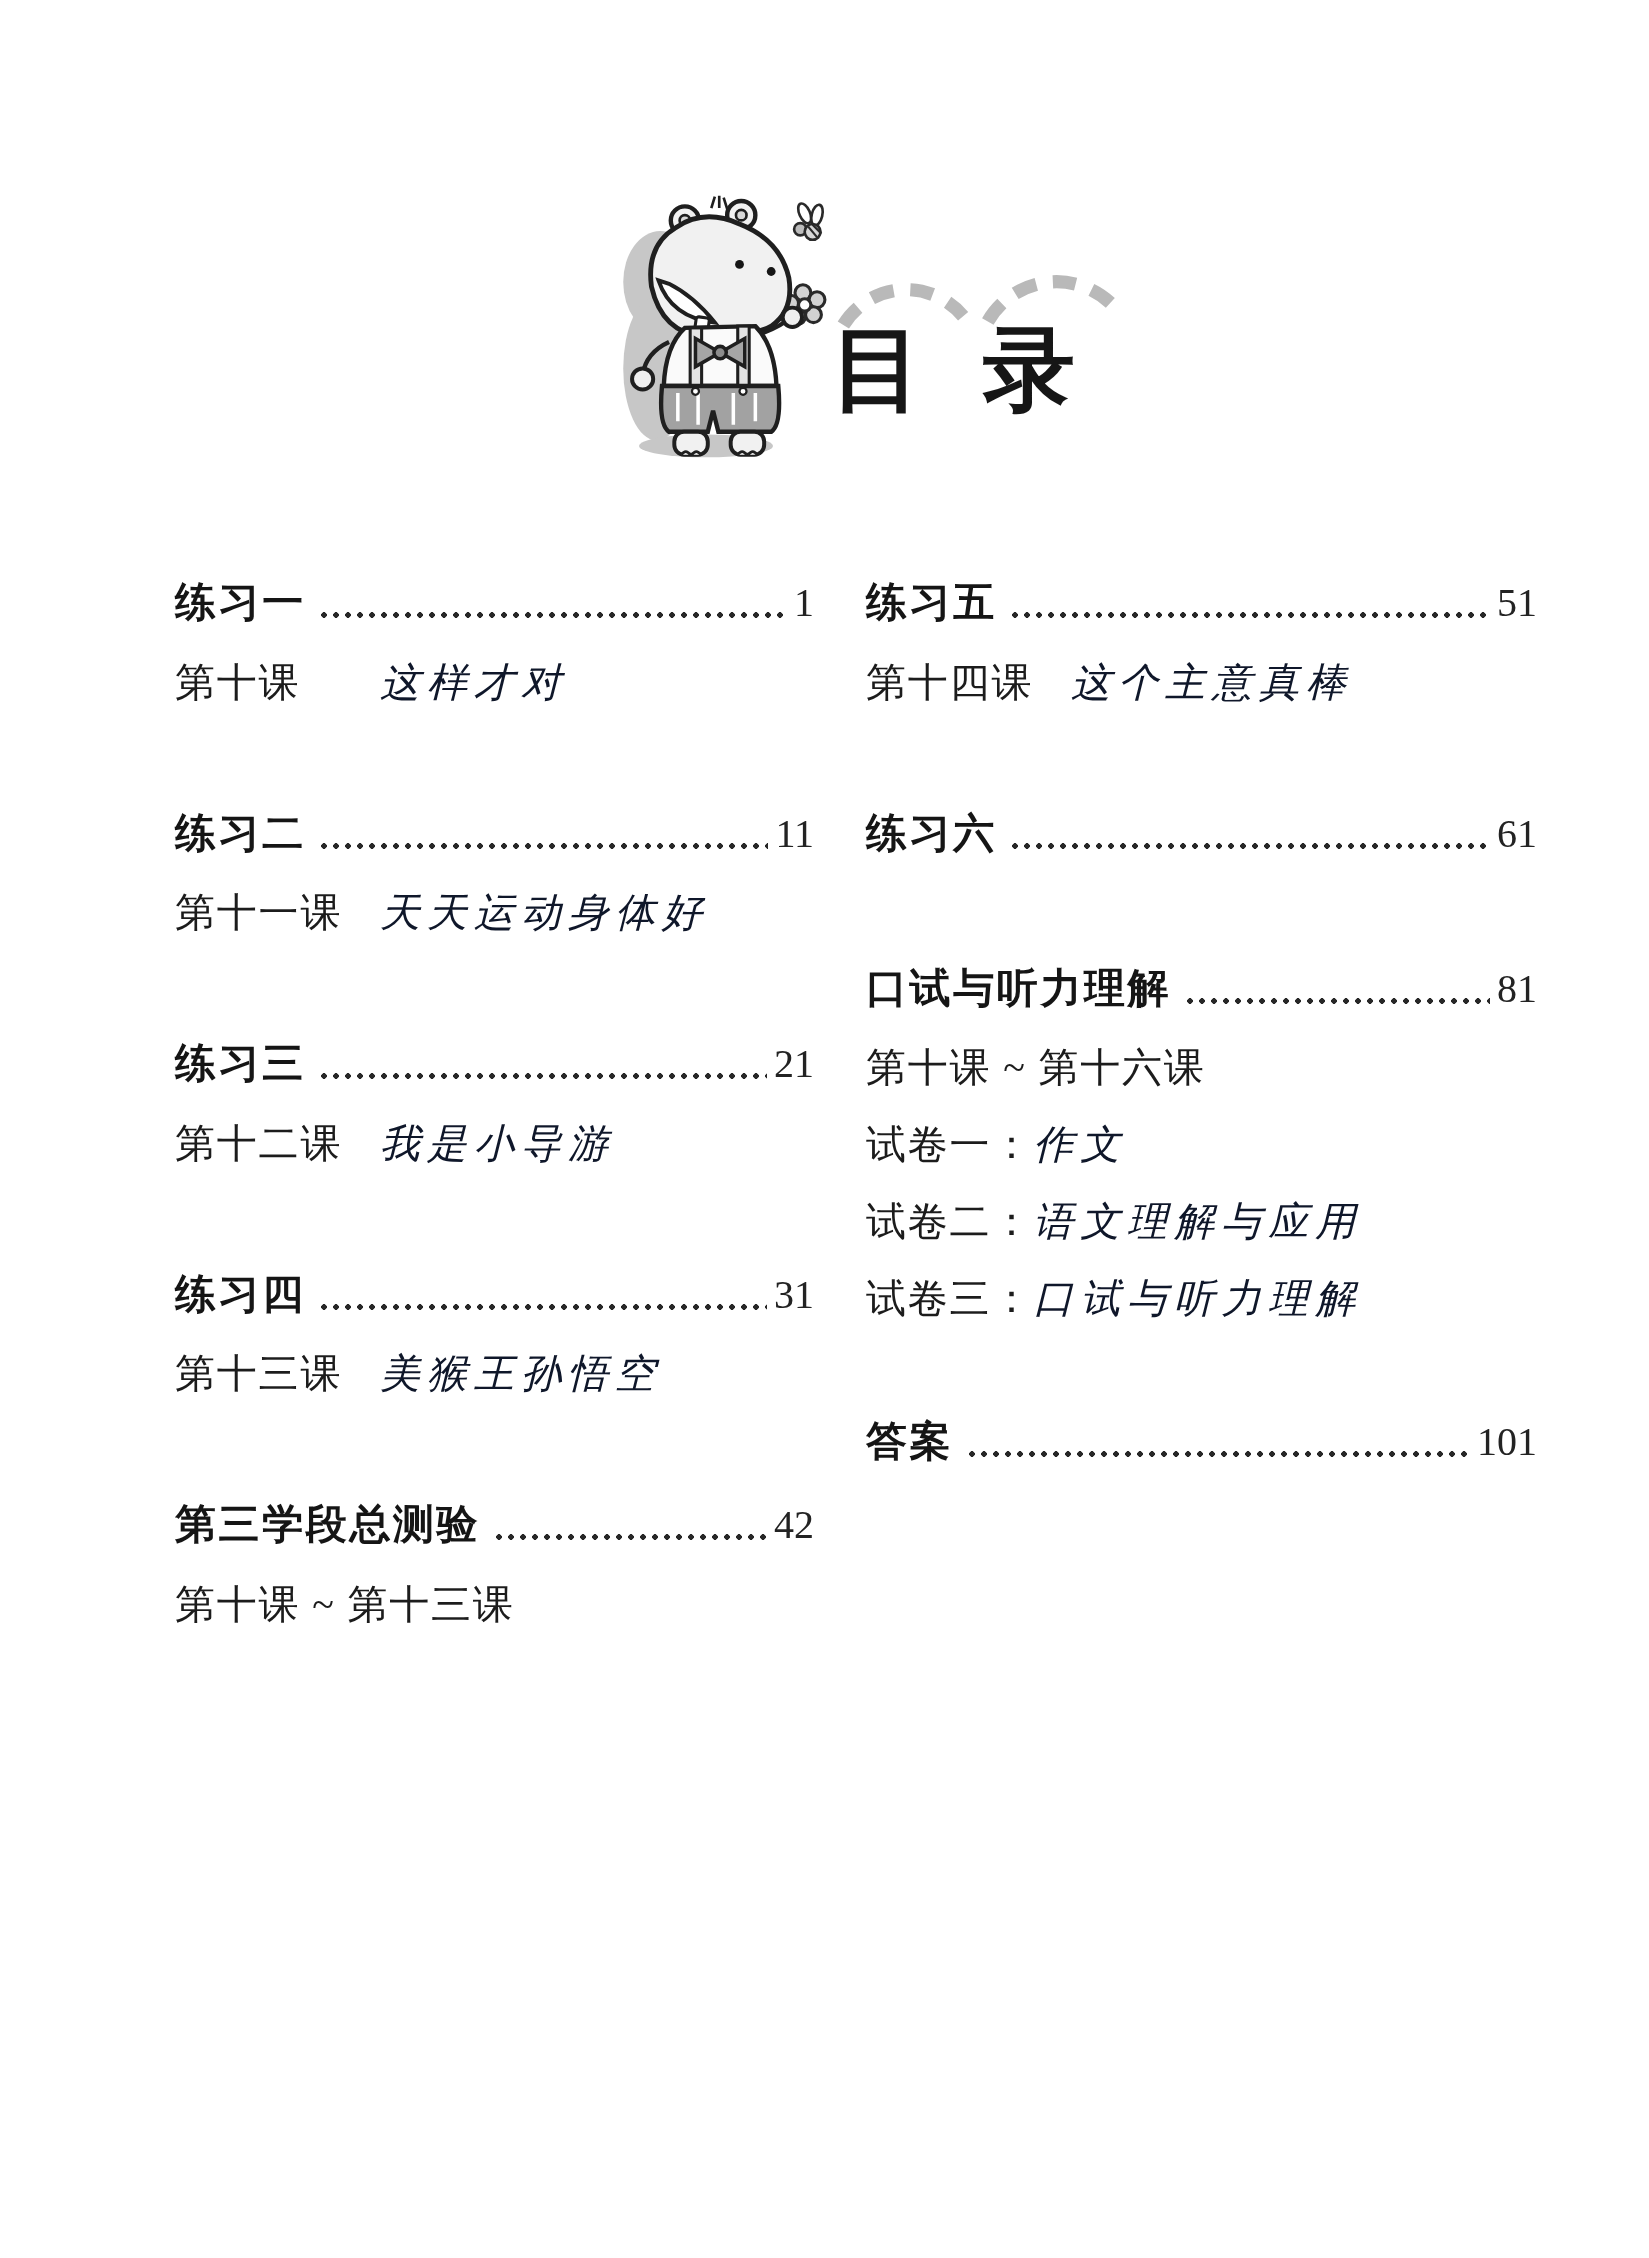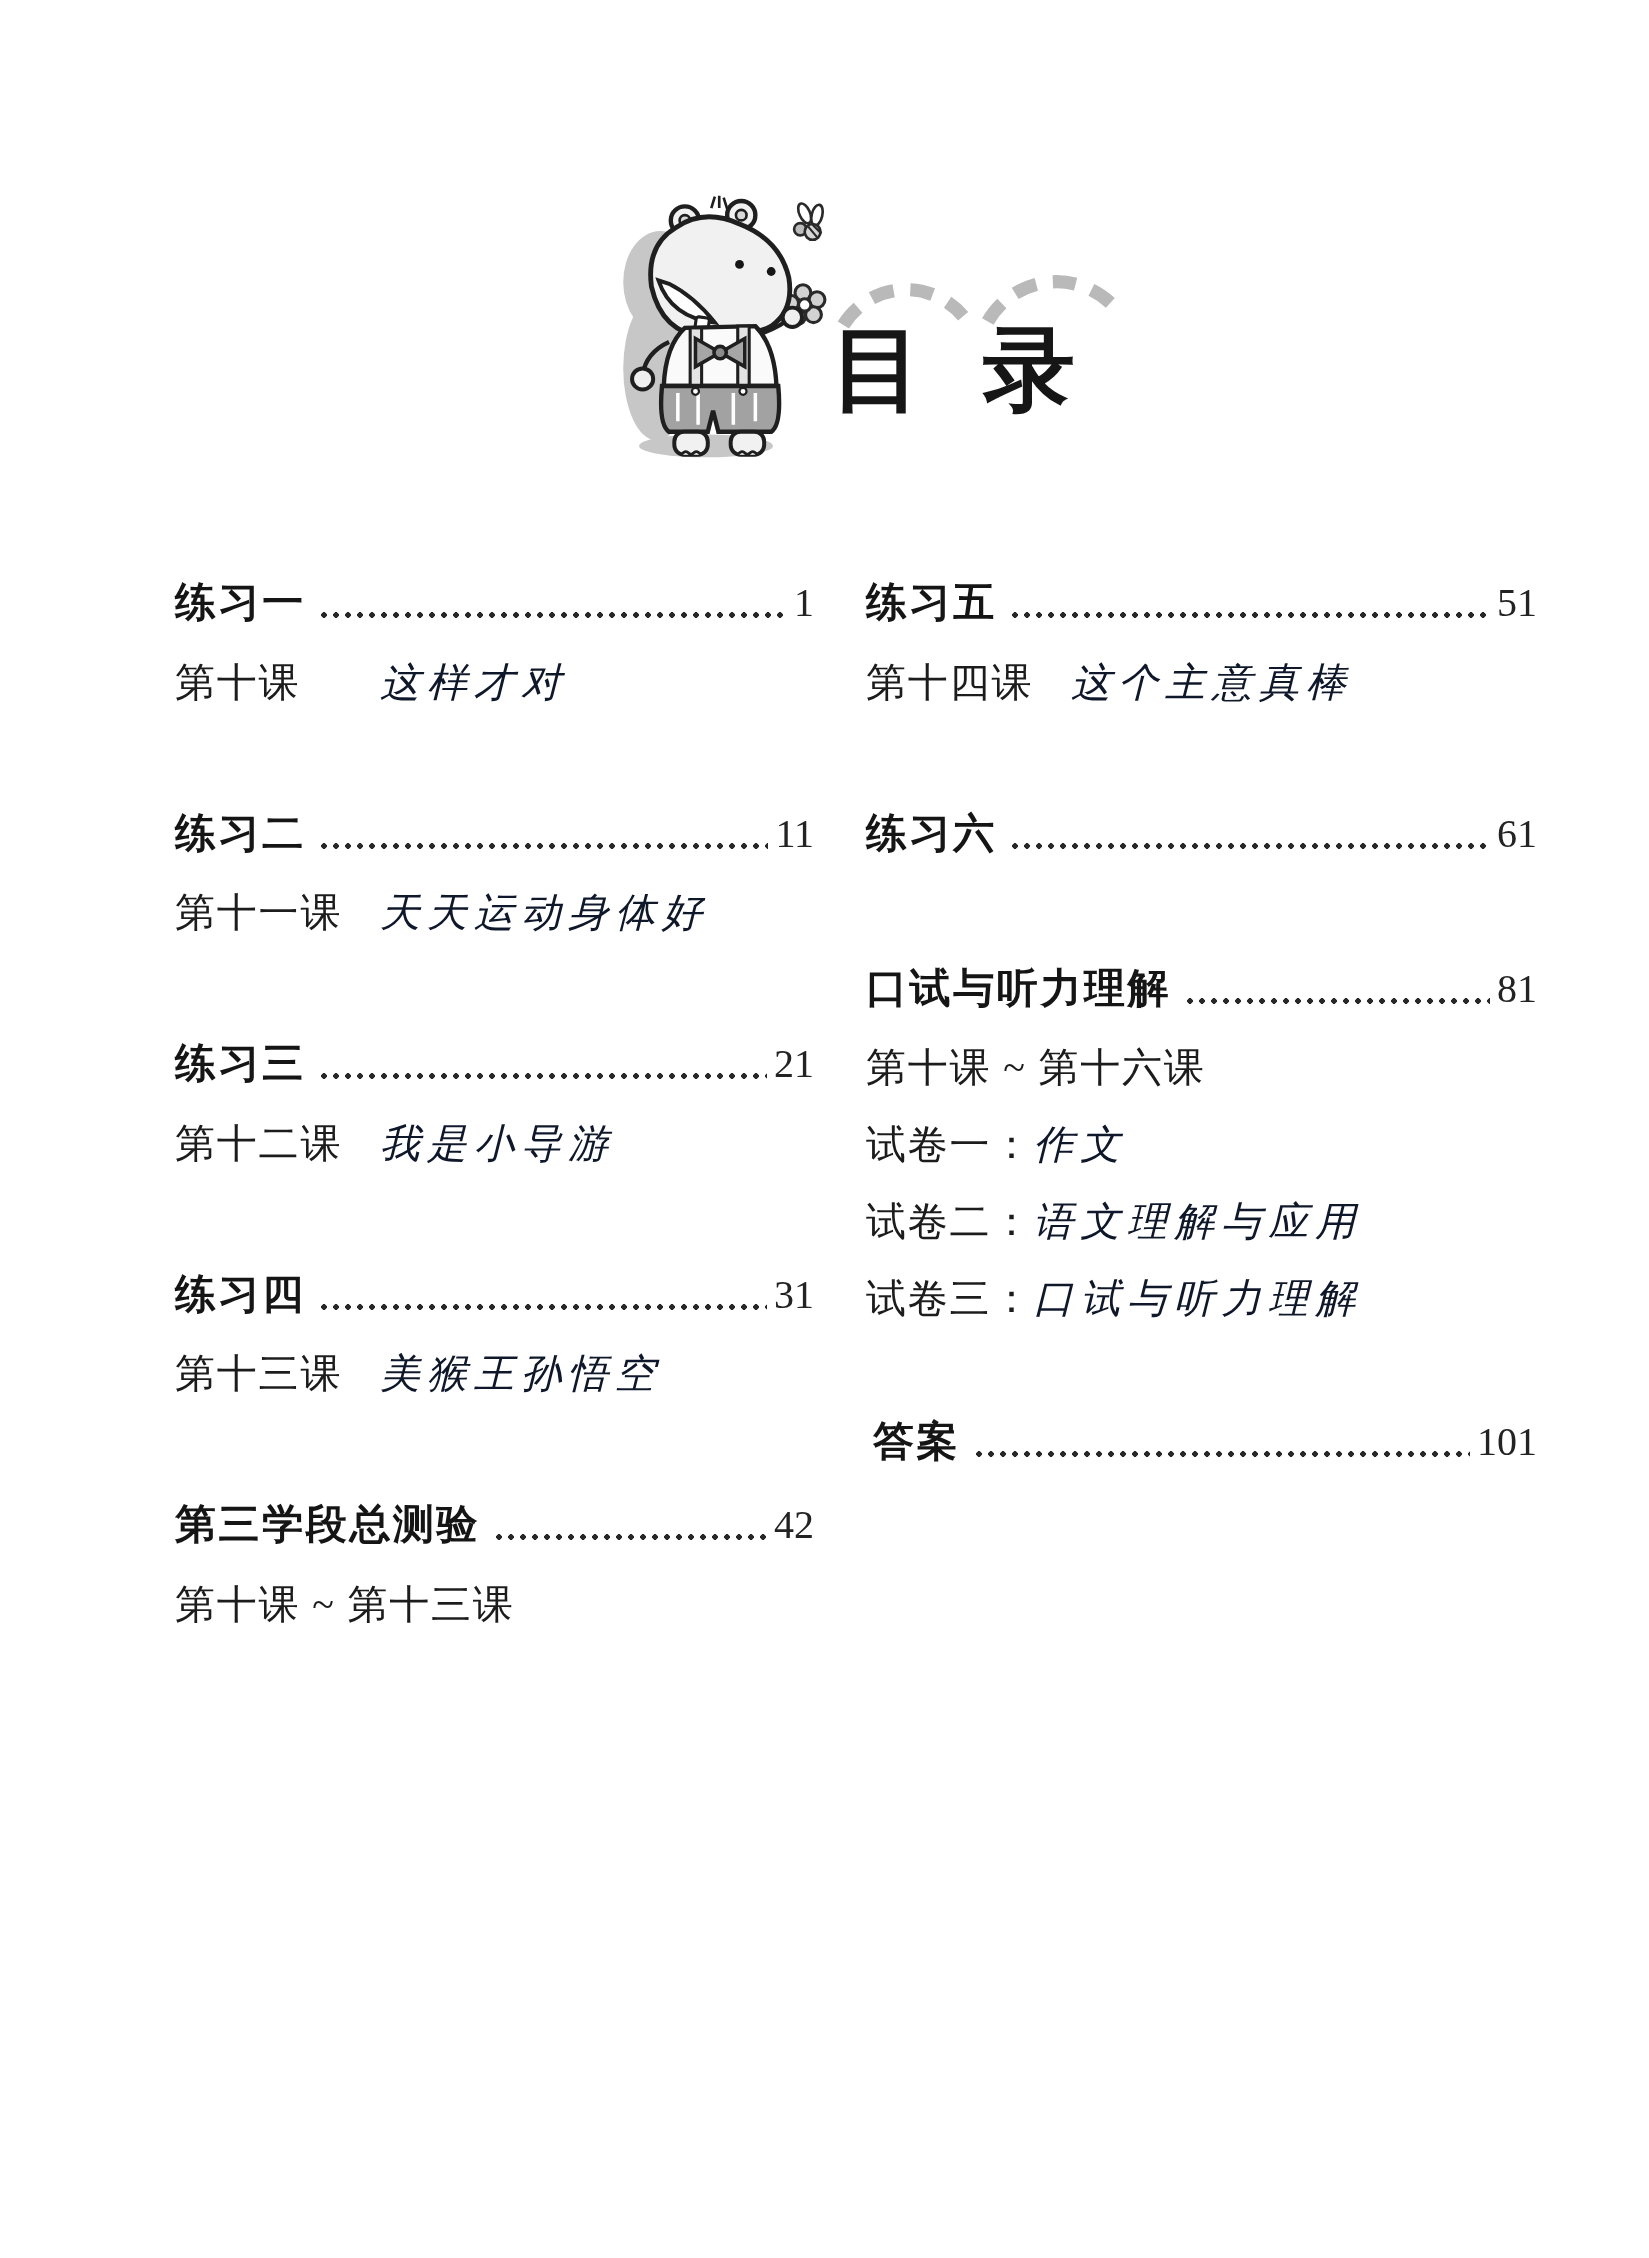--- a/index.html
+++ b/index.html
@@ -21,21 +21,21 @@
     letter-spacing:14px; color:#161616; margin-top:-10.6px; white-space:nowrap;
   }
 
   
   .col { position:absolute; top:578px; }
   .col-left  { left:175px; width:639px; }
   .col-right { left:866px; width:671px; }
 
   .toc-block { margin-bottom:102px; }
   .toc-block.mb0 { margin-bottom:0; }
-  .toc-block.mt106 { margin-top:94px;margin-left:7px; }
+  .toc-block.mt106 { margin-top:94px; }
 
   .toc-row { display:flex; height:53px; }
   .head {
     font-weight:900; font-size:41px; line-height:49px;
     letter-spacing:2.6px; white-space:nowrap; color:#151515;
   }
   .leader {
     flex:1 1 auto; align-self:flex-end; height:14px;
     margin:0 7px 8.8px 12.4px;
     background-image:radial-gradient(circle, #272727 2.6px, rgba(0,0,0,0) 3px);

